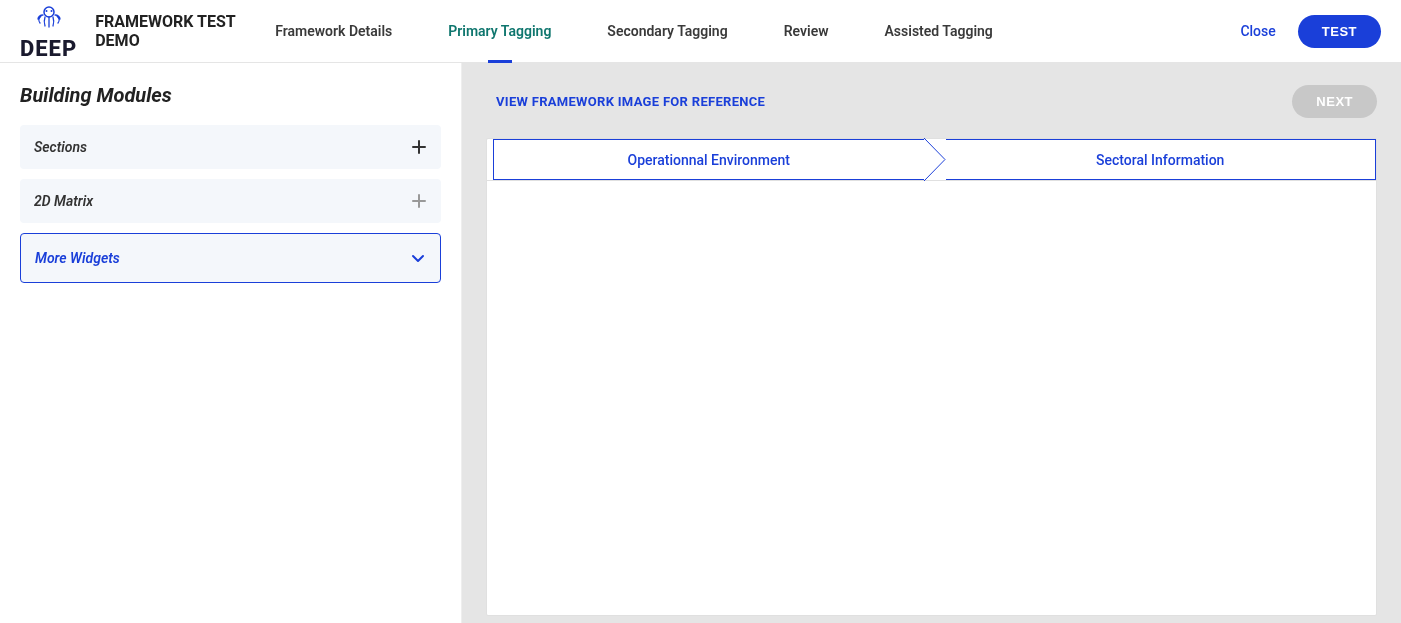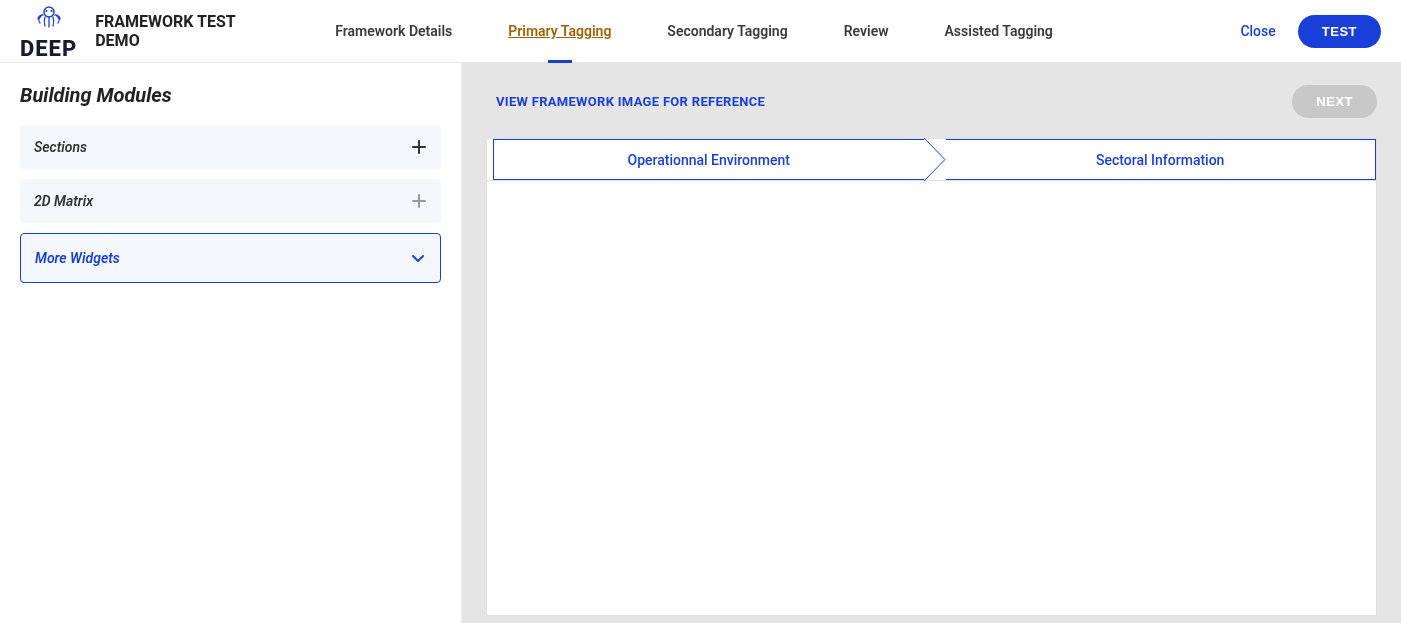--- a/index.html
+++ b/index.html
@@ -41,36 +41,34 @@
       font-size: 16px;
       font-weight: 700;
       color: #222;
       line-height: 1.2;
       max-width: 180px;
     }
     .tabs {
       display: flex;
       align-items: center;
       gap: 56px;
-      margin-left: 60px;
       height: 100%;
     }
     .tab {
       font-size: 14px;
       font-weight: 600;
       color: #3a3a3a;
       cursor: pointer;
       height: 100%;
       display: flex;
       align-items: center;
       position: relative;
     }
     .tab.active {
-      color: #a16207;
-      text-decoration: underline;
+      color: #0f766e;
     }
     .tab.active::after {
       content: "";
       position: absolute;
       bottom: -1px;
       left: 50%;
       transform: translateX(-50%);
       width: 24px;
       height: 3px;
       background: #1a3fd9;

